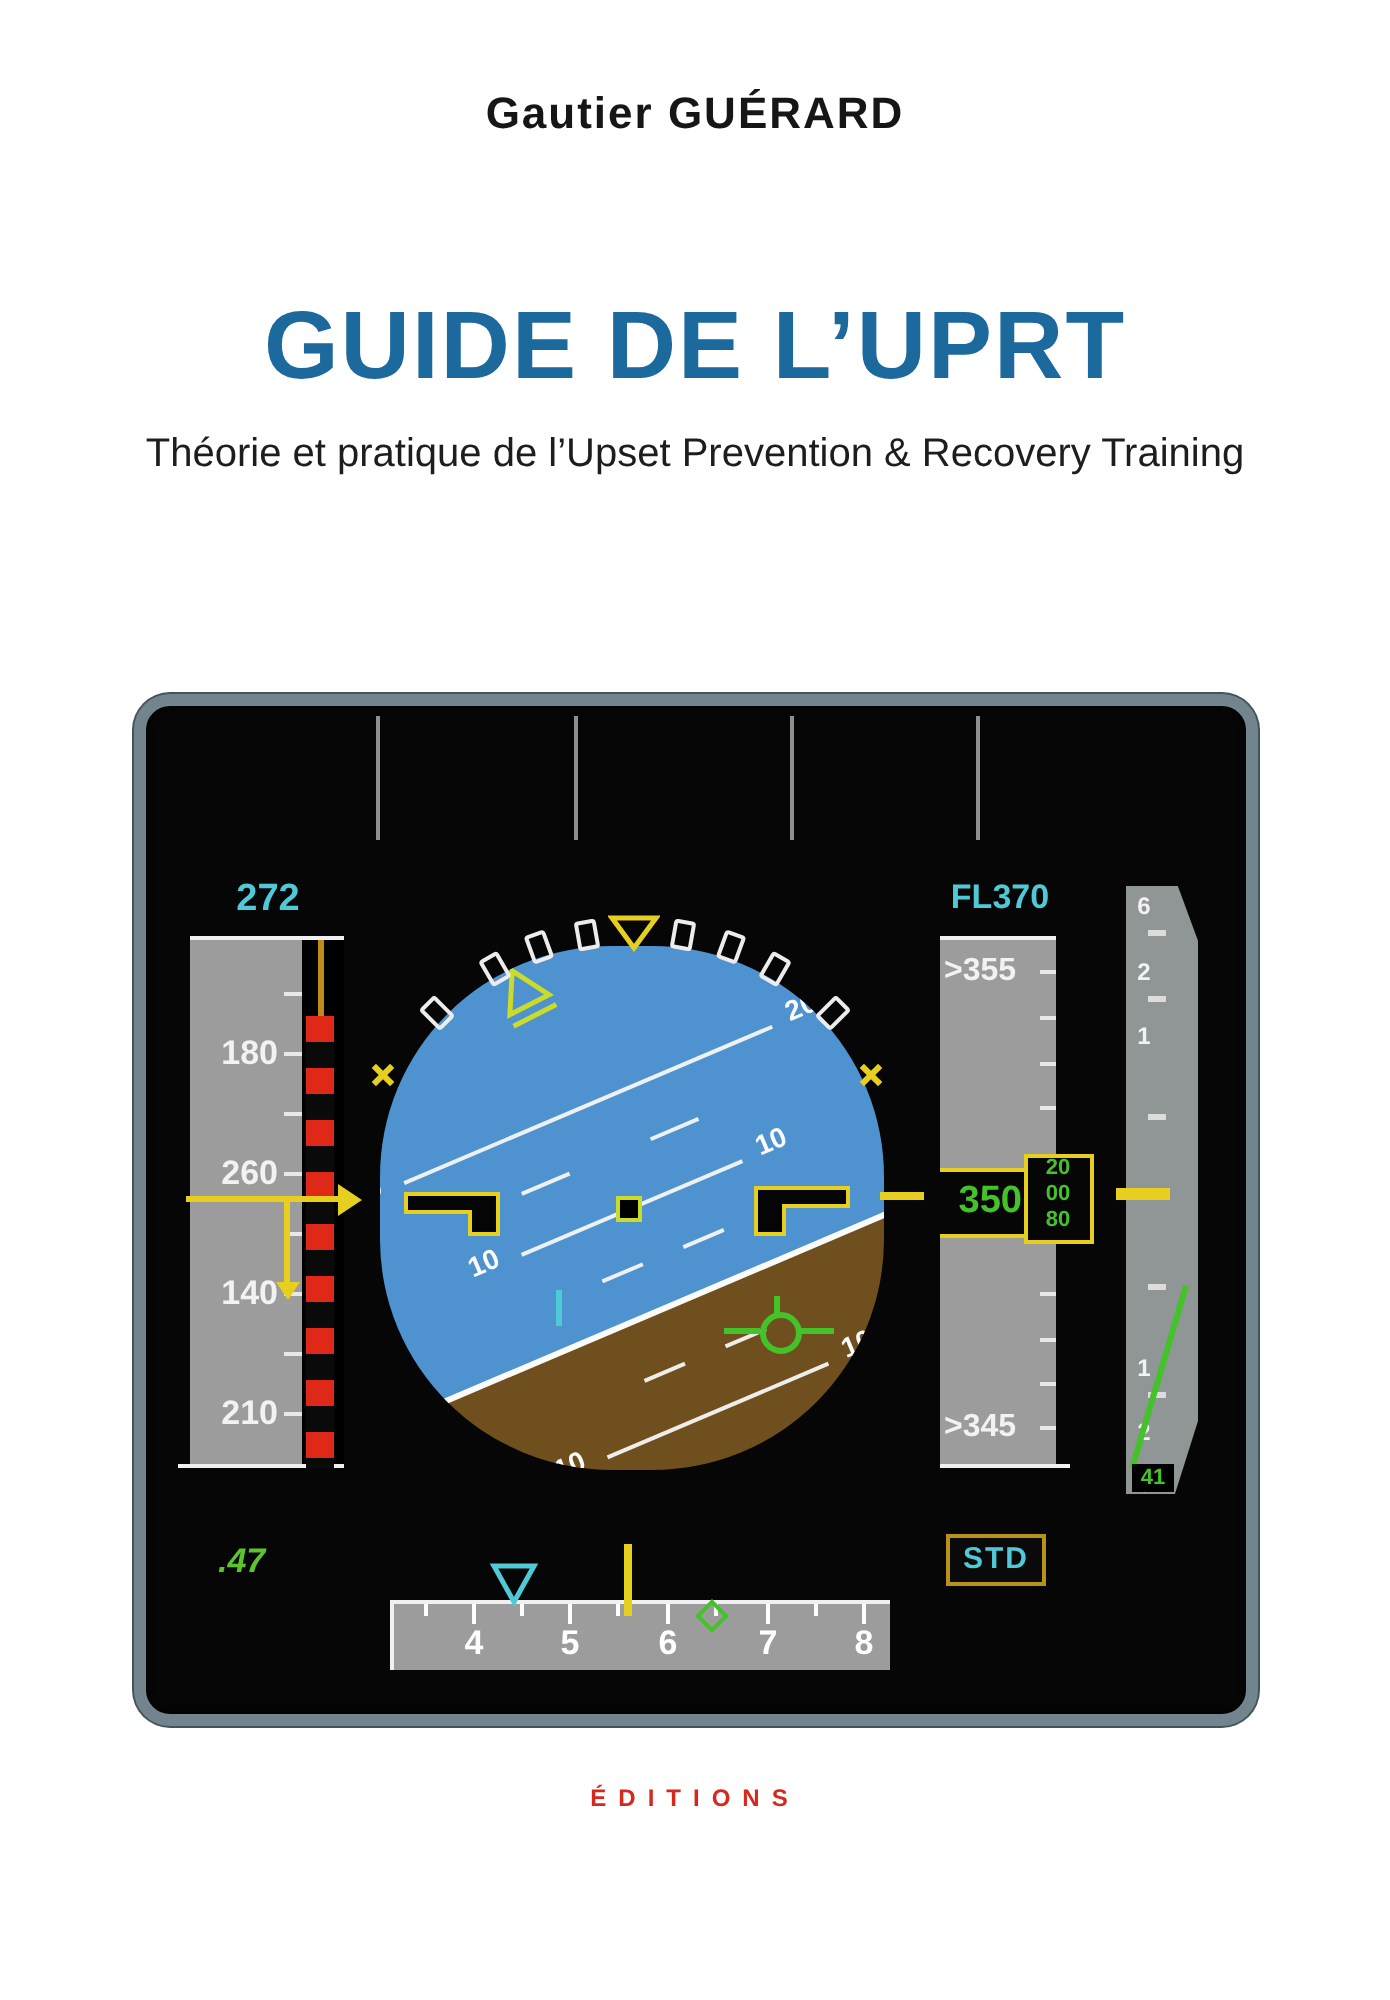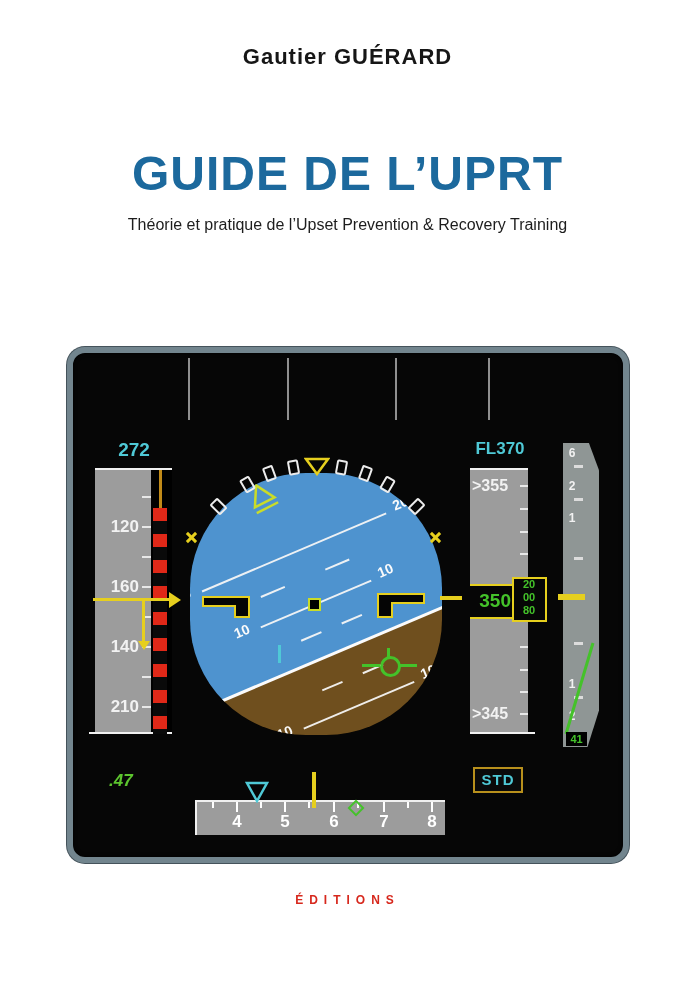--- a/index.html
+++ b/index.html
@@ -4,21 +4,21 @@
 <style>
   html,body{margin:0;padding:0;}
   body{width:695px;height:1000px;background:#ffffff;position:relative;overflow:hidden;
        font-family:"Liberation Sans",sans-serif;}
   .abs{position:absolute;}
   
   .author{left:0;right:0;top:44px;text-align:center;font-size:22px;font-weight:bold;
           color:#161616;letter-spacing:1px;}
   .title{left:0;right:0;top:146px;text-align:center;font-size:48px;font-weight:bold;
          color:#1c699d;letter-spacing:1px;}
-  .subtitle{left:0;right:0;top:216px;text-align:center;font-size:16px;color:#1d1d1d;}
+  .subtitle{left:0;right:0;top:216px;text-align:center;font-size:20px;color:#1d1d1d;}
   
   .pub{left:0;right:0;top:890px;text-align:center;}
   .pub-inner{display:inline-block;text-align:right;}
   .pub-name{font-size:40px;font-weight:bold;font-style:italic;color:#d7281d;line-height:42px;}
   .pub-tag{font-size:12px;font-weight:bold;color:#d7281d;letter-spacing:6px;margin-top:1px;}
   
   .pfd{left:67px;top:347px;width:550px;height:504px;background:#060606;
        border:6px solid #72858e;border-radius:18px;
        box-shadow:0 0 0 1px #45535b, inset 0 0 4px #000;}
   .fma-line{width:2px;height:62px;top:5px;background:#8f8f8f;}
@@ -105,22 +105,22 @@
   <div class="abs fma-line" style="left:322px"></div>
   <div class="abs fma-line" style="left:415px"></div>
 
   <div class="abs sp-readout cyan">272</div>
   <div class="abs tape sp-tape"></div>
   <div class="abs sp-chan"></div>
   <div class="abs hline" style="left:22px;top:115px;width:77px"></div>
   <div class="abs hline" style="left:16px;top:379px;width:83px"></div>
   <div class="abs amber-line"></div>
   <div class="abs barber"></div>
-  <div class="abs sp-num wht" style="top:164px">120</div>
-  <div class="abs sp-num wht" style="top:224px">160</div>
+  <div class="abs sp-num wht" style="top:164px">180</div>
+  <div class="abs sp-num wht" style="top:224px">260</div>
   <div class="abs sp-num wht" style="top:284px">140</div>
   <div class="abs sp-num wht" style="top:344px">210</div>
   <div class="abs sp-tick" style="top:143px"></div>
   <div class="abs sp-tick" style="top:173px"></div>
   <div class="abs sp-tick" style="top:203px"></div>
   <div class="abs sp-tick" style="top:233px"></div>
   <div class="abs sp-tick" style="top:263px"></div>
   <div class="abs sp-tick" style="top:293px"></div>
   <div class="abs sp-tick" style="top:323px"></div>
   <div class="abs sp-tick" style="top:353px"></div>

